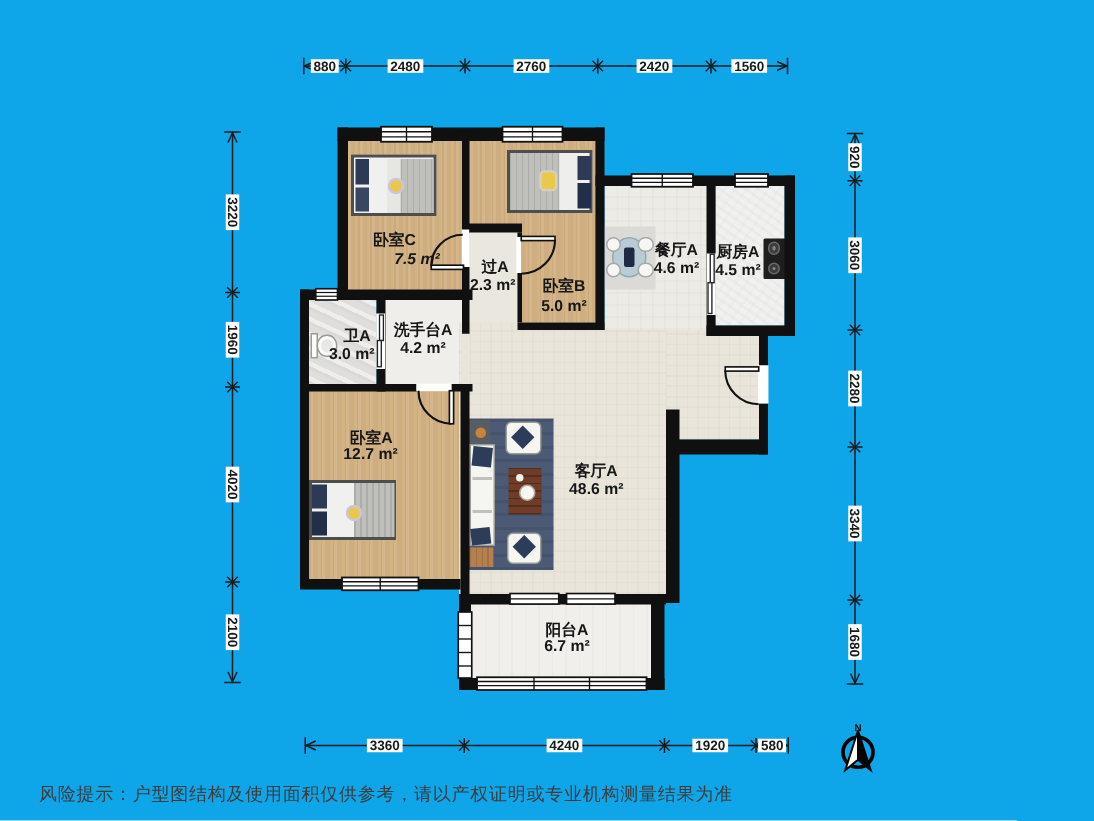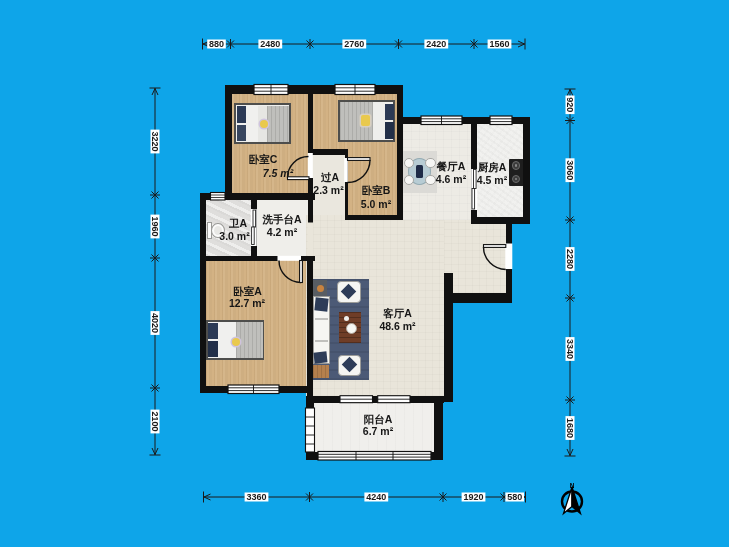--- a/index.html
+++ b/index.html
@@ -411,13 +411,14 @@
 
 <div class="lbl" style="left:247.5px;top:292px;">卧室A</div>
 <div class="lbl" style="left:247px;top:302.5px;">12.7 m²</div>
 
 <div class="lbl" style="left:397.5px;top:313.5px;">客厅A</div>
 <div class="lbl" style="left:397.5px;top:325.5px;">48.6 m²</div>
 
 <div class="lbl" style="left:378px;top:419.5px;">阳台A</div>
 <div class="lbl" style="left:378px;top:431px;">6.7 m²</div>
 
+<div class="abs" style="left:26px;top:521px;font-size:12px;color:#3c3c3c;letter-spacing:0.5px;">风险提示：户型图结构及使用面积仅供参考，请以产权证明或专业机构测量结果为准</div>
 </div>
 
 </body></html>

